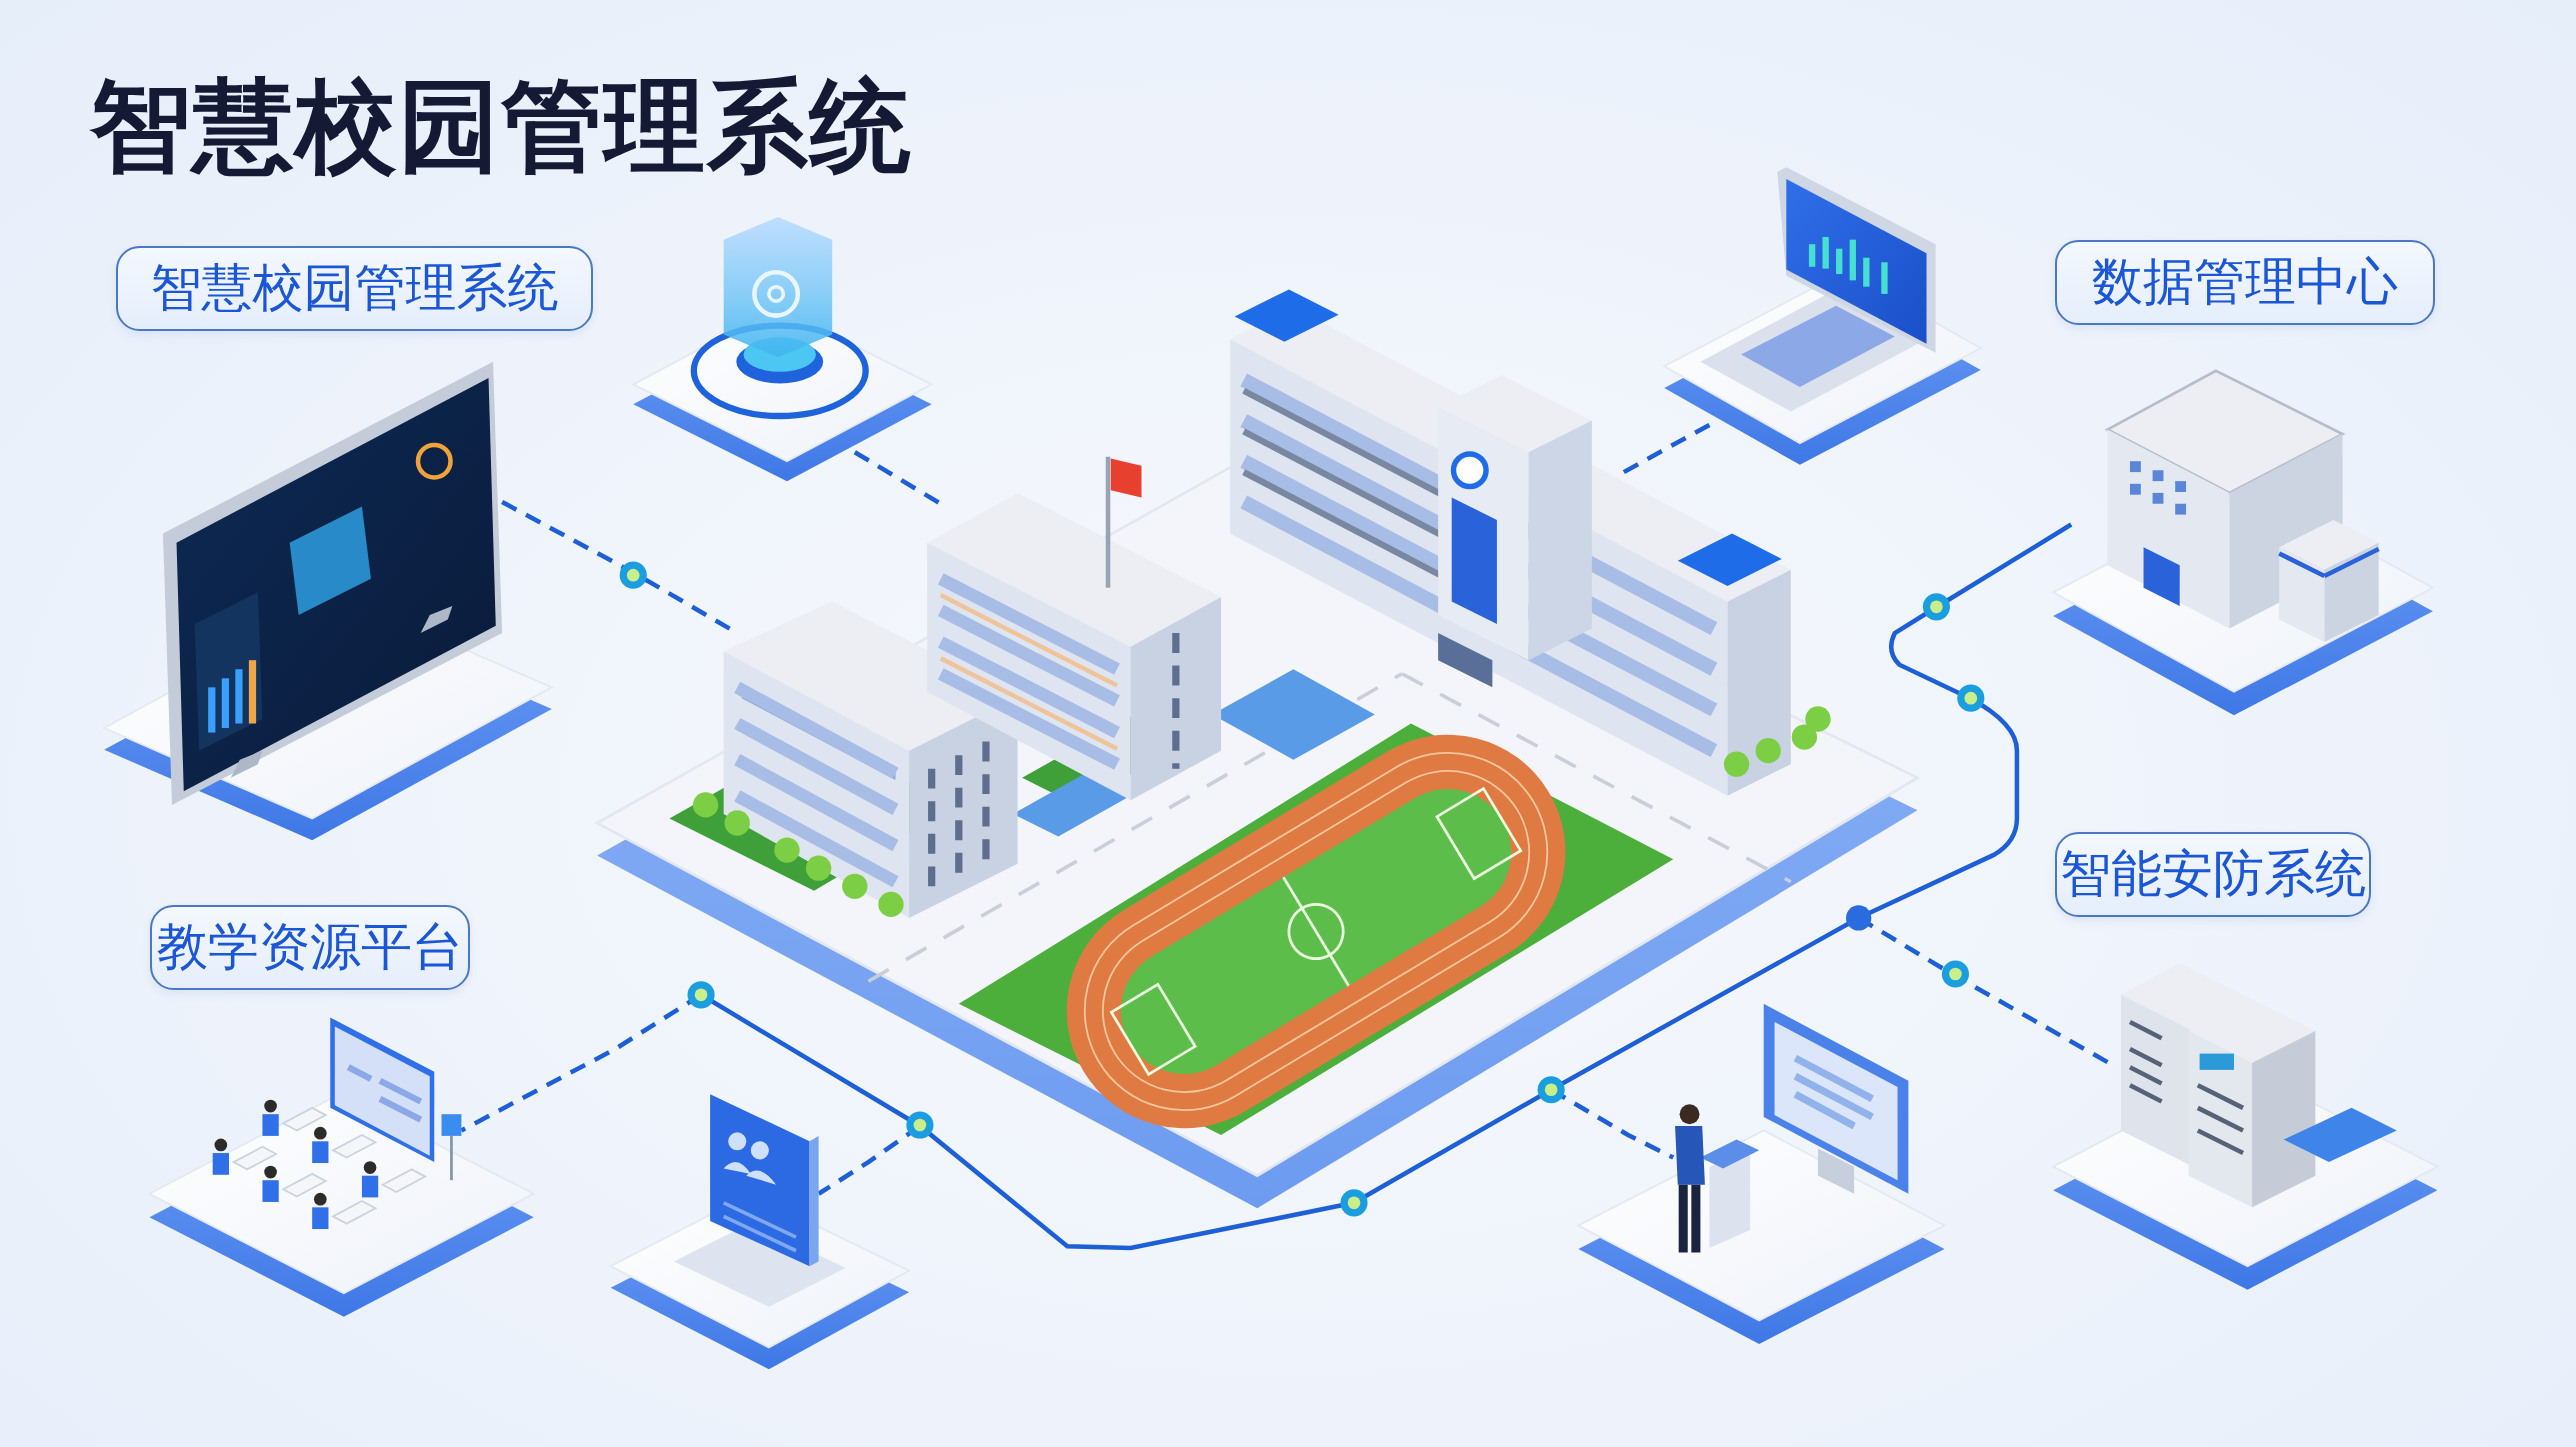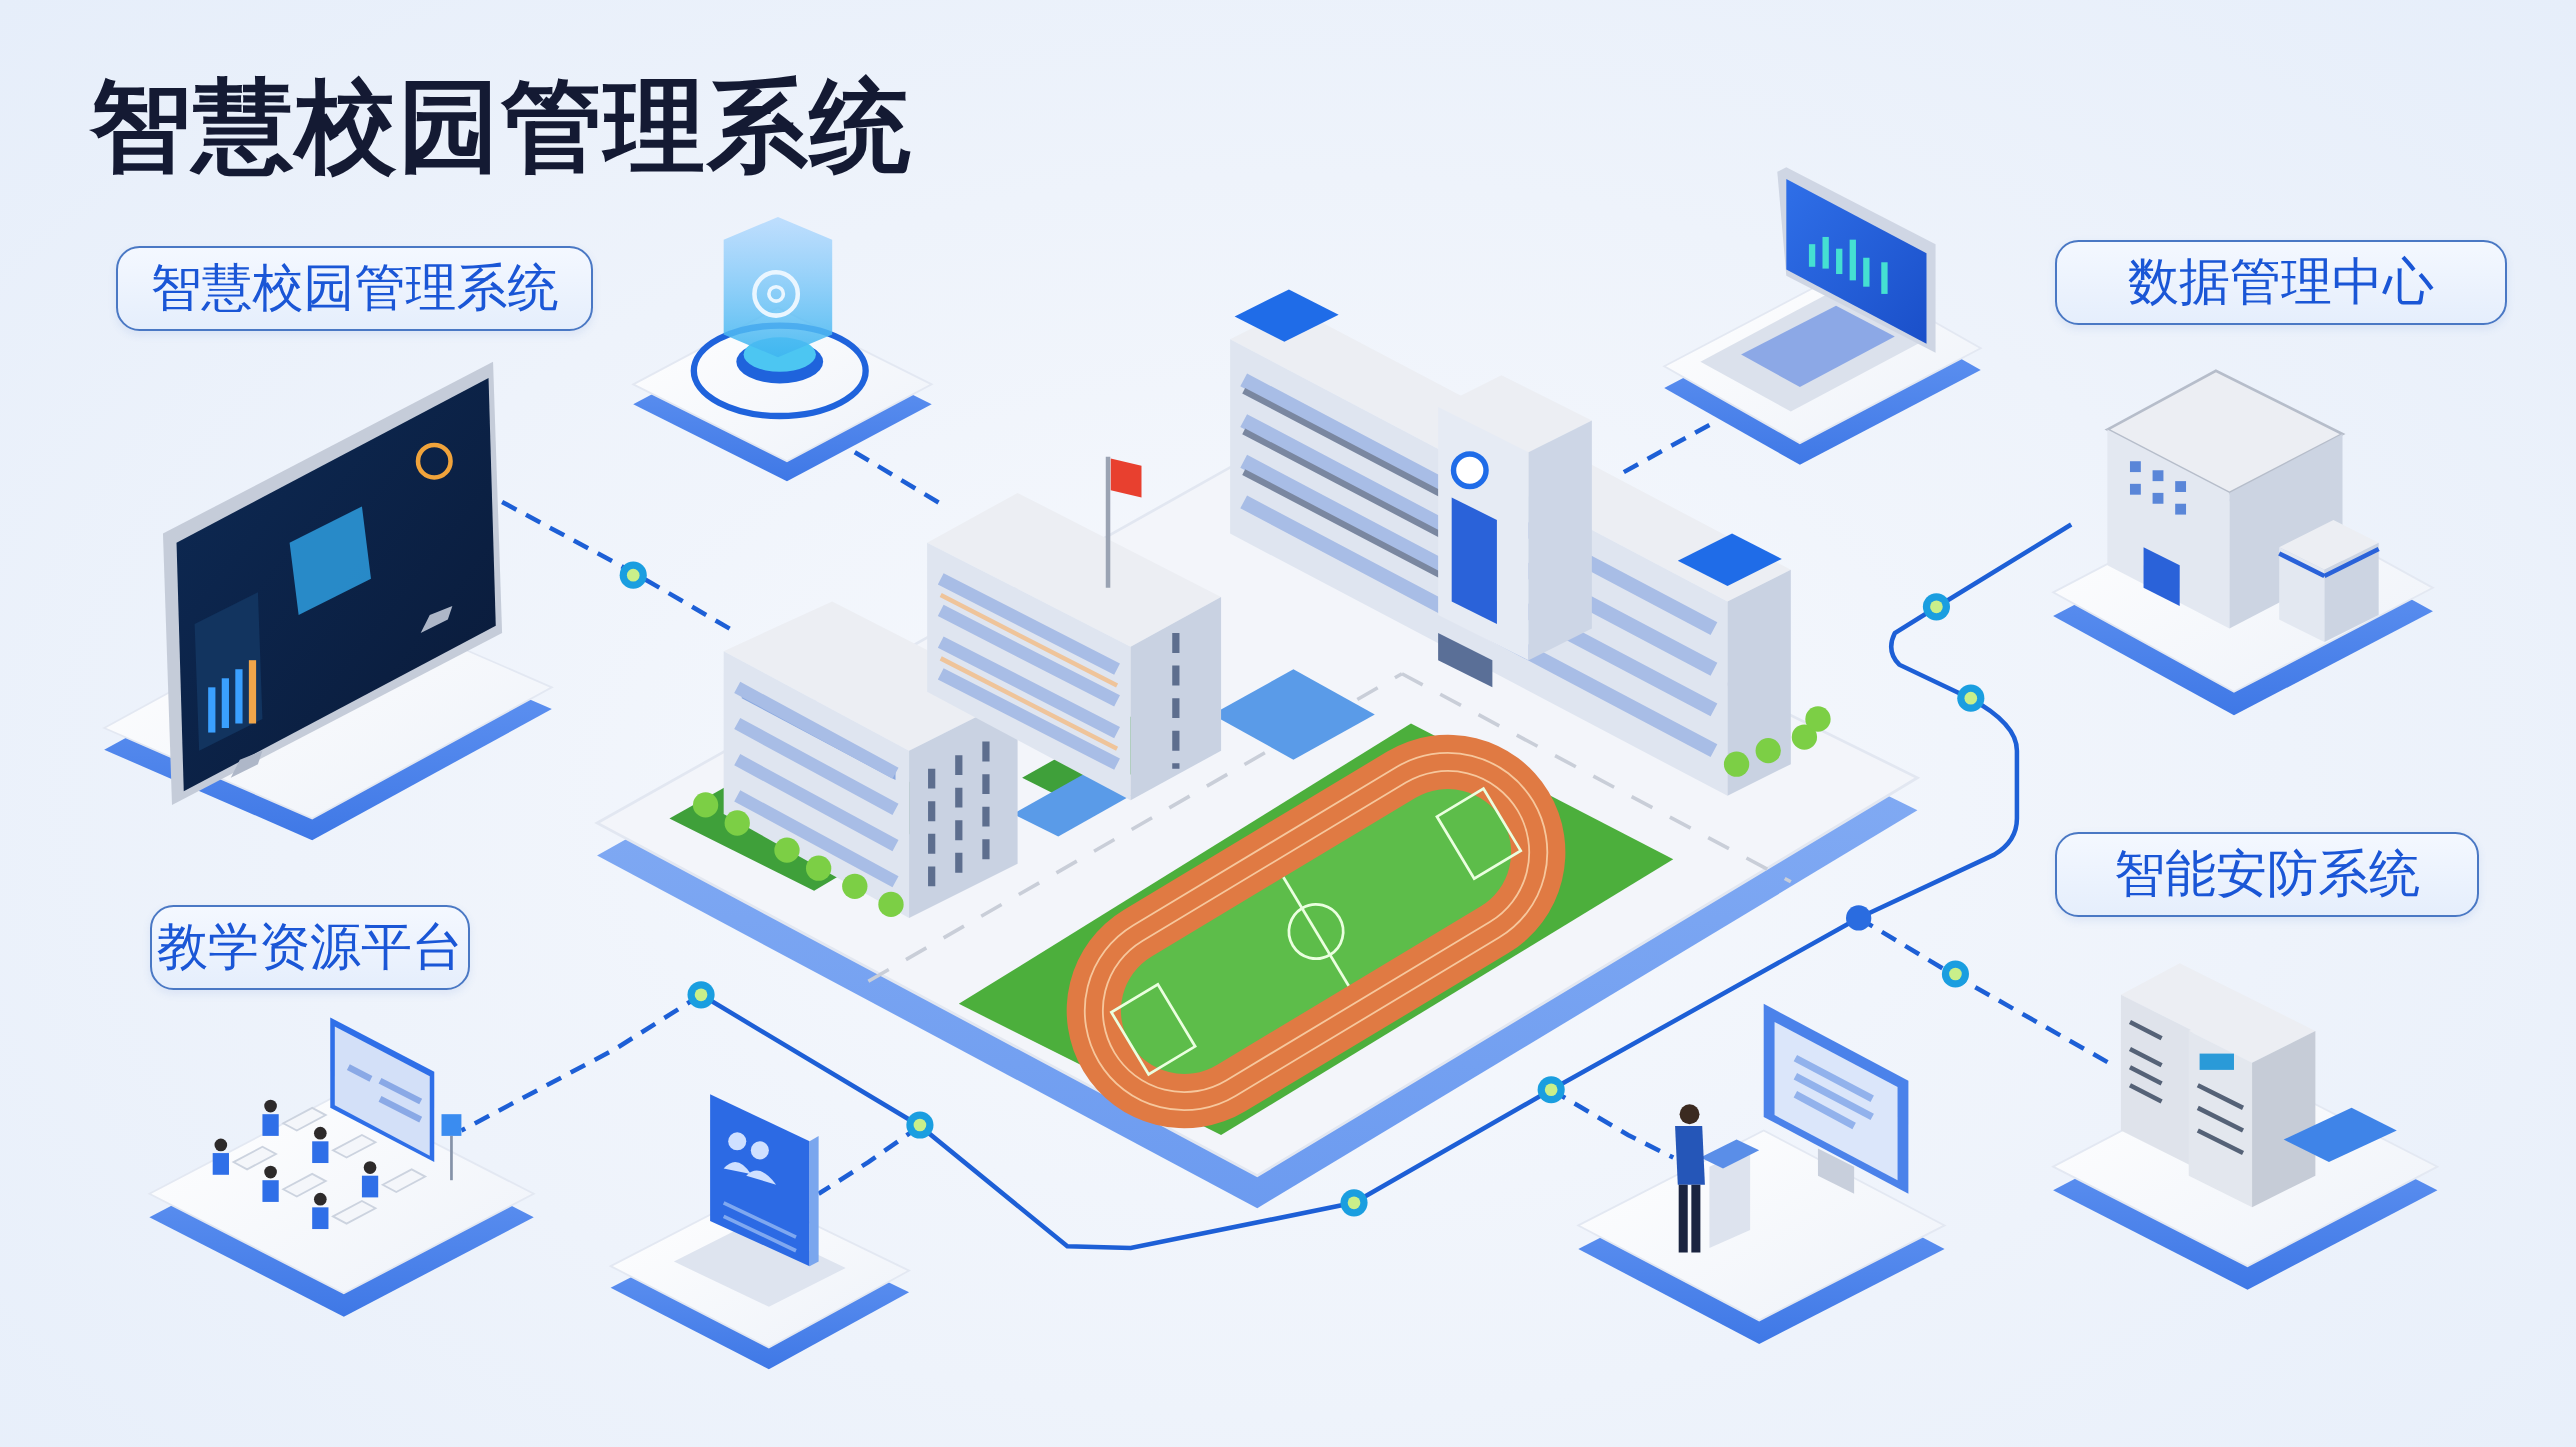--- a/index.html
+++ b/index.html
@@ -321,16 +321,16 @@
         <path d="M313 1242 L345 1225 L360 1233 L328 1250 Z"></path>
       <path d="M313 1315 L345 1298 L360 1306 L328 1323 Z"></path>
         <path d="M368 1272 L400 1255 L415 1263 L383 1280 Z"></path>
       <path d="M423 1310 L455 1293 L470 1301 L438 1318 Z"></path>
         <path d="M368 1345 L400 1328 L415 1336 L383 1353 Z"></path>
     </g>
   </g>
 </svg>
 
 <div class="pill" style="left:116px;top:246px;width:477px;">智慧校园管理系统</div>
-<div class="pill" style="left:2055px;top:240px;width:452px;">数据管理中心</div>
-<div class="pill" style="left:2055px;top:832px;width:424px;">智能安防系统</div>
+<div class="pill" style="left:2055px;top:240px;width:380px;">数据管理中心</div>
+<div class="pill" style="left:2055px;top:832px;width:316px;">智能安防系统</div>
 <div class="pill" style="left:150px;top:905px;width:320px;">教学资源平台</div>
 
 
 </body></html>

